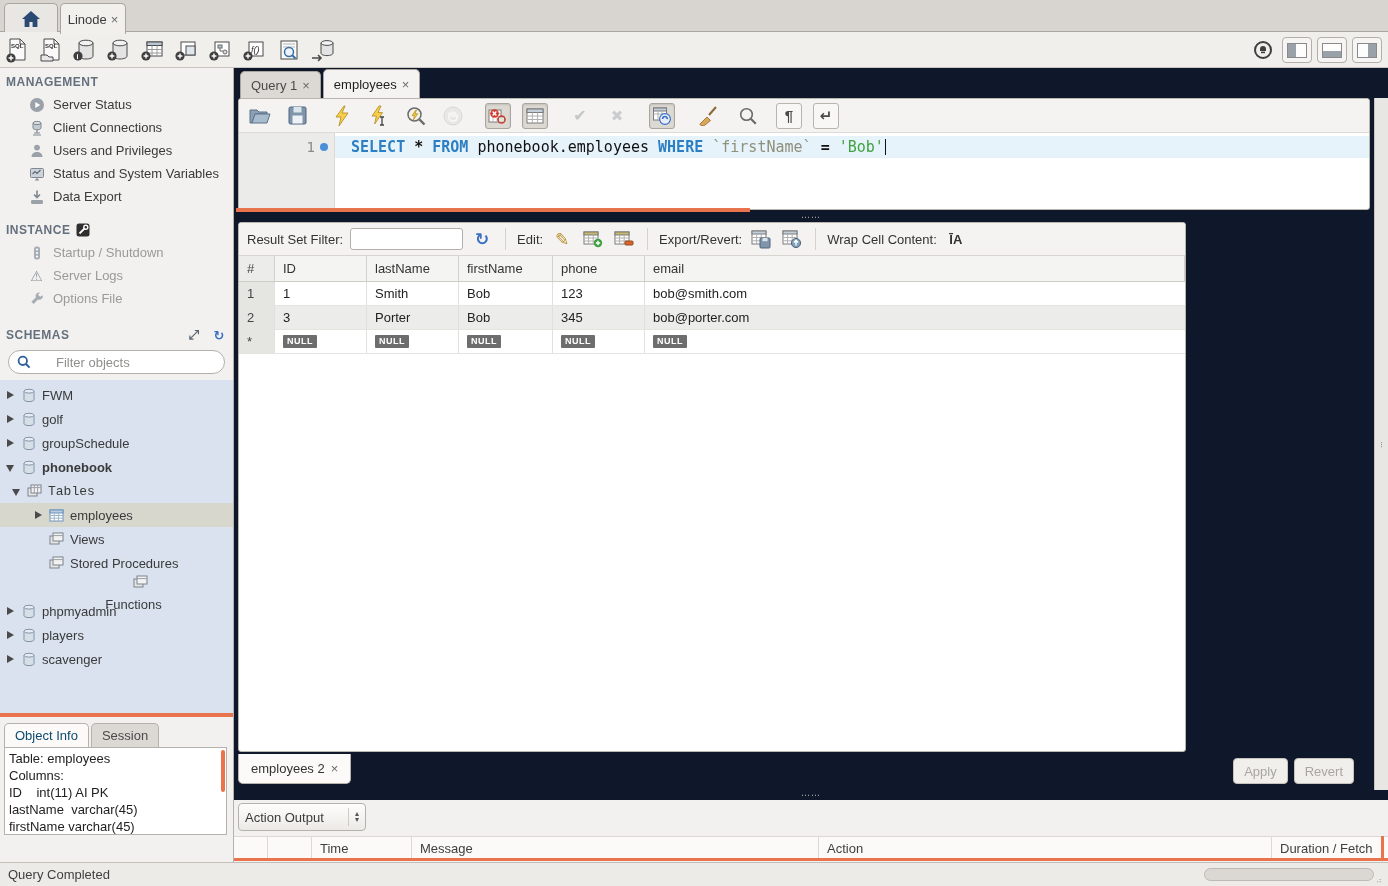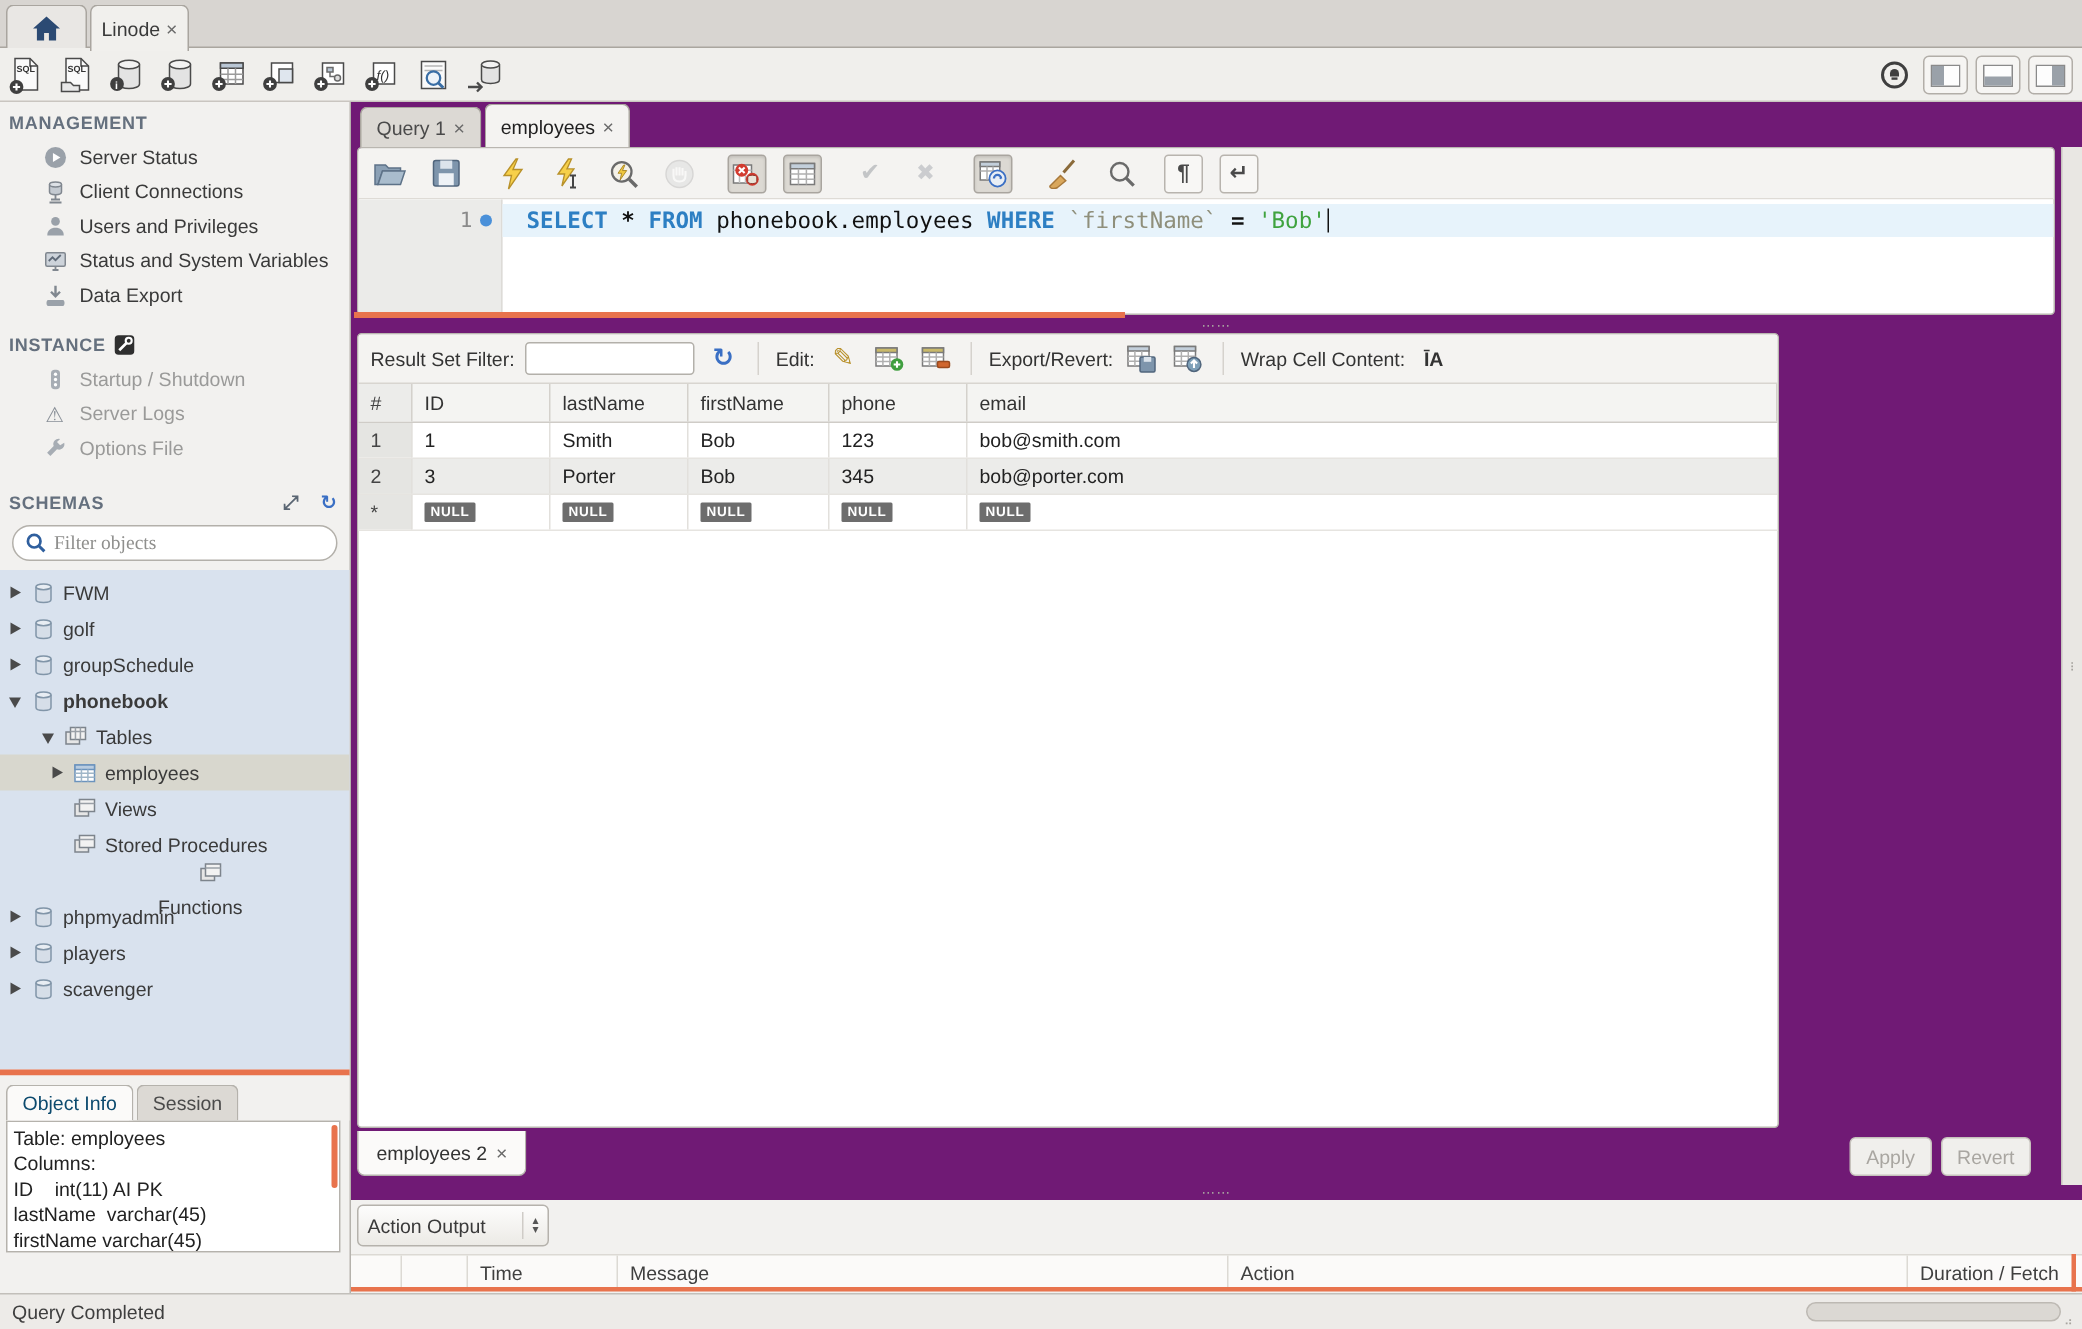--- a/index.html
+++ b/index.html
@@ -33,21 +33,21 @@
                padding:7px 0 4px 6px; display:flex; align-items:center; gap:6px; }
   .side-item { height:23px; display:flex; align-items:center; gap:8px; padding-left:28px; cursor:pointer; }
   .side-item .si { width:17px; display:flex; justify-content:center; }
   .side-item.disabled { color:#9a9a99; }
   .schemas-head { display:flex; align-items:center; }
   .schemas-head .spacer { flex:1; }
   .schemas-head .hicon { margin-right:8px; cursor:pointer; color:#5b6673; font-size:13px; }
   .filterbox { margin:3px 8px 6px 8px; height:24px; background:#fff; border:1px solid #b3b0aa;
                border-radius:12px; display:flex; align-items:center; padding:0 8px; gap:5px; }
   .filterbox input { border:none; outline:none; flex:1; font-size:13px; color:#0c4a6e; background:transparent;
-                     font-family:Liberation Serif, serif; }
+                     font-family:Liberation Sans, sans-serif;margin-left:20px; }
   .filterbox input::placeholder { color:#8f8f8d; }
   .tree { background:#d9e2ee; height:333px; overflow:hidden; padding-top:3px; }
   .trow { height:24px; display:flex; align-items:center; gap:5px; cursor:pointer; }
   .trow.selected { background:#d8d7ce; }
   .trow .exp { width:9px; height:9px; flex:0 0 9px; position:relative; }
   .exp.closed::before { content:""; position:absolute; left:1px; top:0;
        border-left:7px solid #4a4a4a; border-top:4.5px solid transparent; border-bottom:4.5px solid transparent; }
   .exp.open::before { content:""; position:absolute; left:0; top:2px;
        border-top:7px solid #4a4a4a; border-left:4.5px solid transparent; border-right:4.5px solid transparent; }
   .trow .ic { width:17px; display:flex; justify-content:center; flex:0 0 17px; }
@@ -64,21 +64,21 @@
 
   
   .statusbar { position:absolute; left:0; bottom:0; width:1388px; height:24px;
                background:#edebe8; border-top:1px solid #c2bfba; display:flex; align-items:center;
                padding-left:8px; color:#3f3f3f; }
   .hscroll-thumb { position:absolute; right:14px; top:5px; width:170px; height:13px; border-radius:7px;
                    background:#dbd8d3; border:1px solid #bdb9b3; cursor:pointer; }
   .corner-grip { position:absolute; right:2px; bottom:2px; width:10px; height:10px; color:#a8a5a0; font-size:8px; }
 
   
-  .main { position:absolute; left:234px; top:68px; width:1154px; height:794px; background:#701a75; }
+  .main { position:absolute; left:234px; top:68px; width:1154px; height:794px; background:#0f172a; }
   .qtabs { position:absolute; left:0; top:0; width:100%; height:30px; display:flex; align-items:flex-end;
            padding-left:6px; gap:2px; }
   .qtab { height:27px; border:1px solid #aaa69f; border-bottom:none; border-radius:5px 5px 0 0;
           background:#dcd9d4; display:flex; align-items:center; gap:5px; padding:0 10px; color:#4a4a4a; cursor:pointer; }
   .qtab.active { background:#f4f3f1; color:#1f1f1f; z-index:3; height:29px; }
   .qtab .close { color:#6a6a6a; }
 
   .editor-panel { position:absolute; left:4px; top:30px; width:1132px; height:112px;
                   background:#fff; border:1px solid #b9b6b0; border-radius:3px; z-index:2; }
   .etoolbar { height:34px; background:#f4f3f1; border-bottom:1px solid #dedbd6; border-radius:3px 3px 0 0;
@@ -428,21 +428,21 @@
     <div class="trow bold" style="padding-left:6px;">
       <span class="exp open"></span>
       <span class="ic">
           <svg width="14" height="15" viewBox="0 0 14 15">
             <path d="M2 3.2v8.4c0 1.2 2.2 2 5 2s5-.8 5-2V3.2" fill="#d6dee8" stroke="#8195a8"></path>
             <ellipse cx="7" cy="3.2" rx="5" ry="1.9" fill="#e8edf3" stroke="#8195a8"></ellipse>
           </svg>
         </span>
       <span>phonebook</span>
     </div>
-    <div class="trow" style="padding-left:28px;">
+    <div class="trow" style="padding-left:12px;font-family:Liberation Mono, monospace;">
       <span class="exp open"></span>
       <span class="ic">
           <svg width="15" height="14" viewBox="0 0 15 14">
             <rect x="1" y="4" width="9" height="8" fill="#e6e6e6" stroke="#7d848c"></rect>
             <rect x="4" y="1" width="10" height="8" fill="#f2f2f2" stroke="#7d848c"></rect>
             <path d="M4 3.6h10M7.3 1v8M10.6 1v8" stroke="#9aa0a7"></path>
           </svg>
         </span>
       <span>Tables</span>
     </div>

